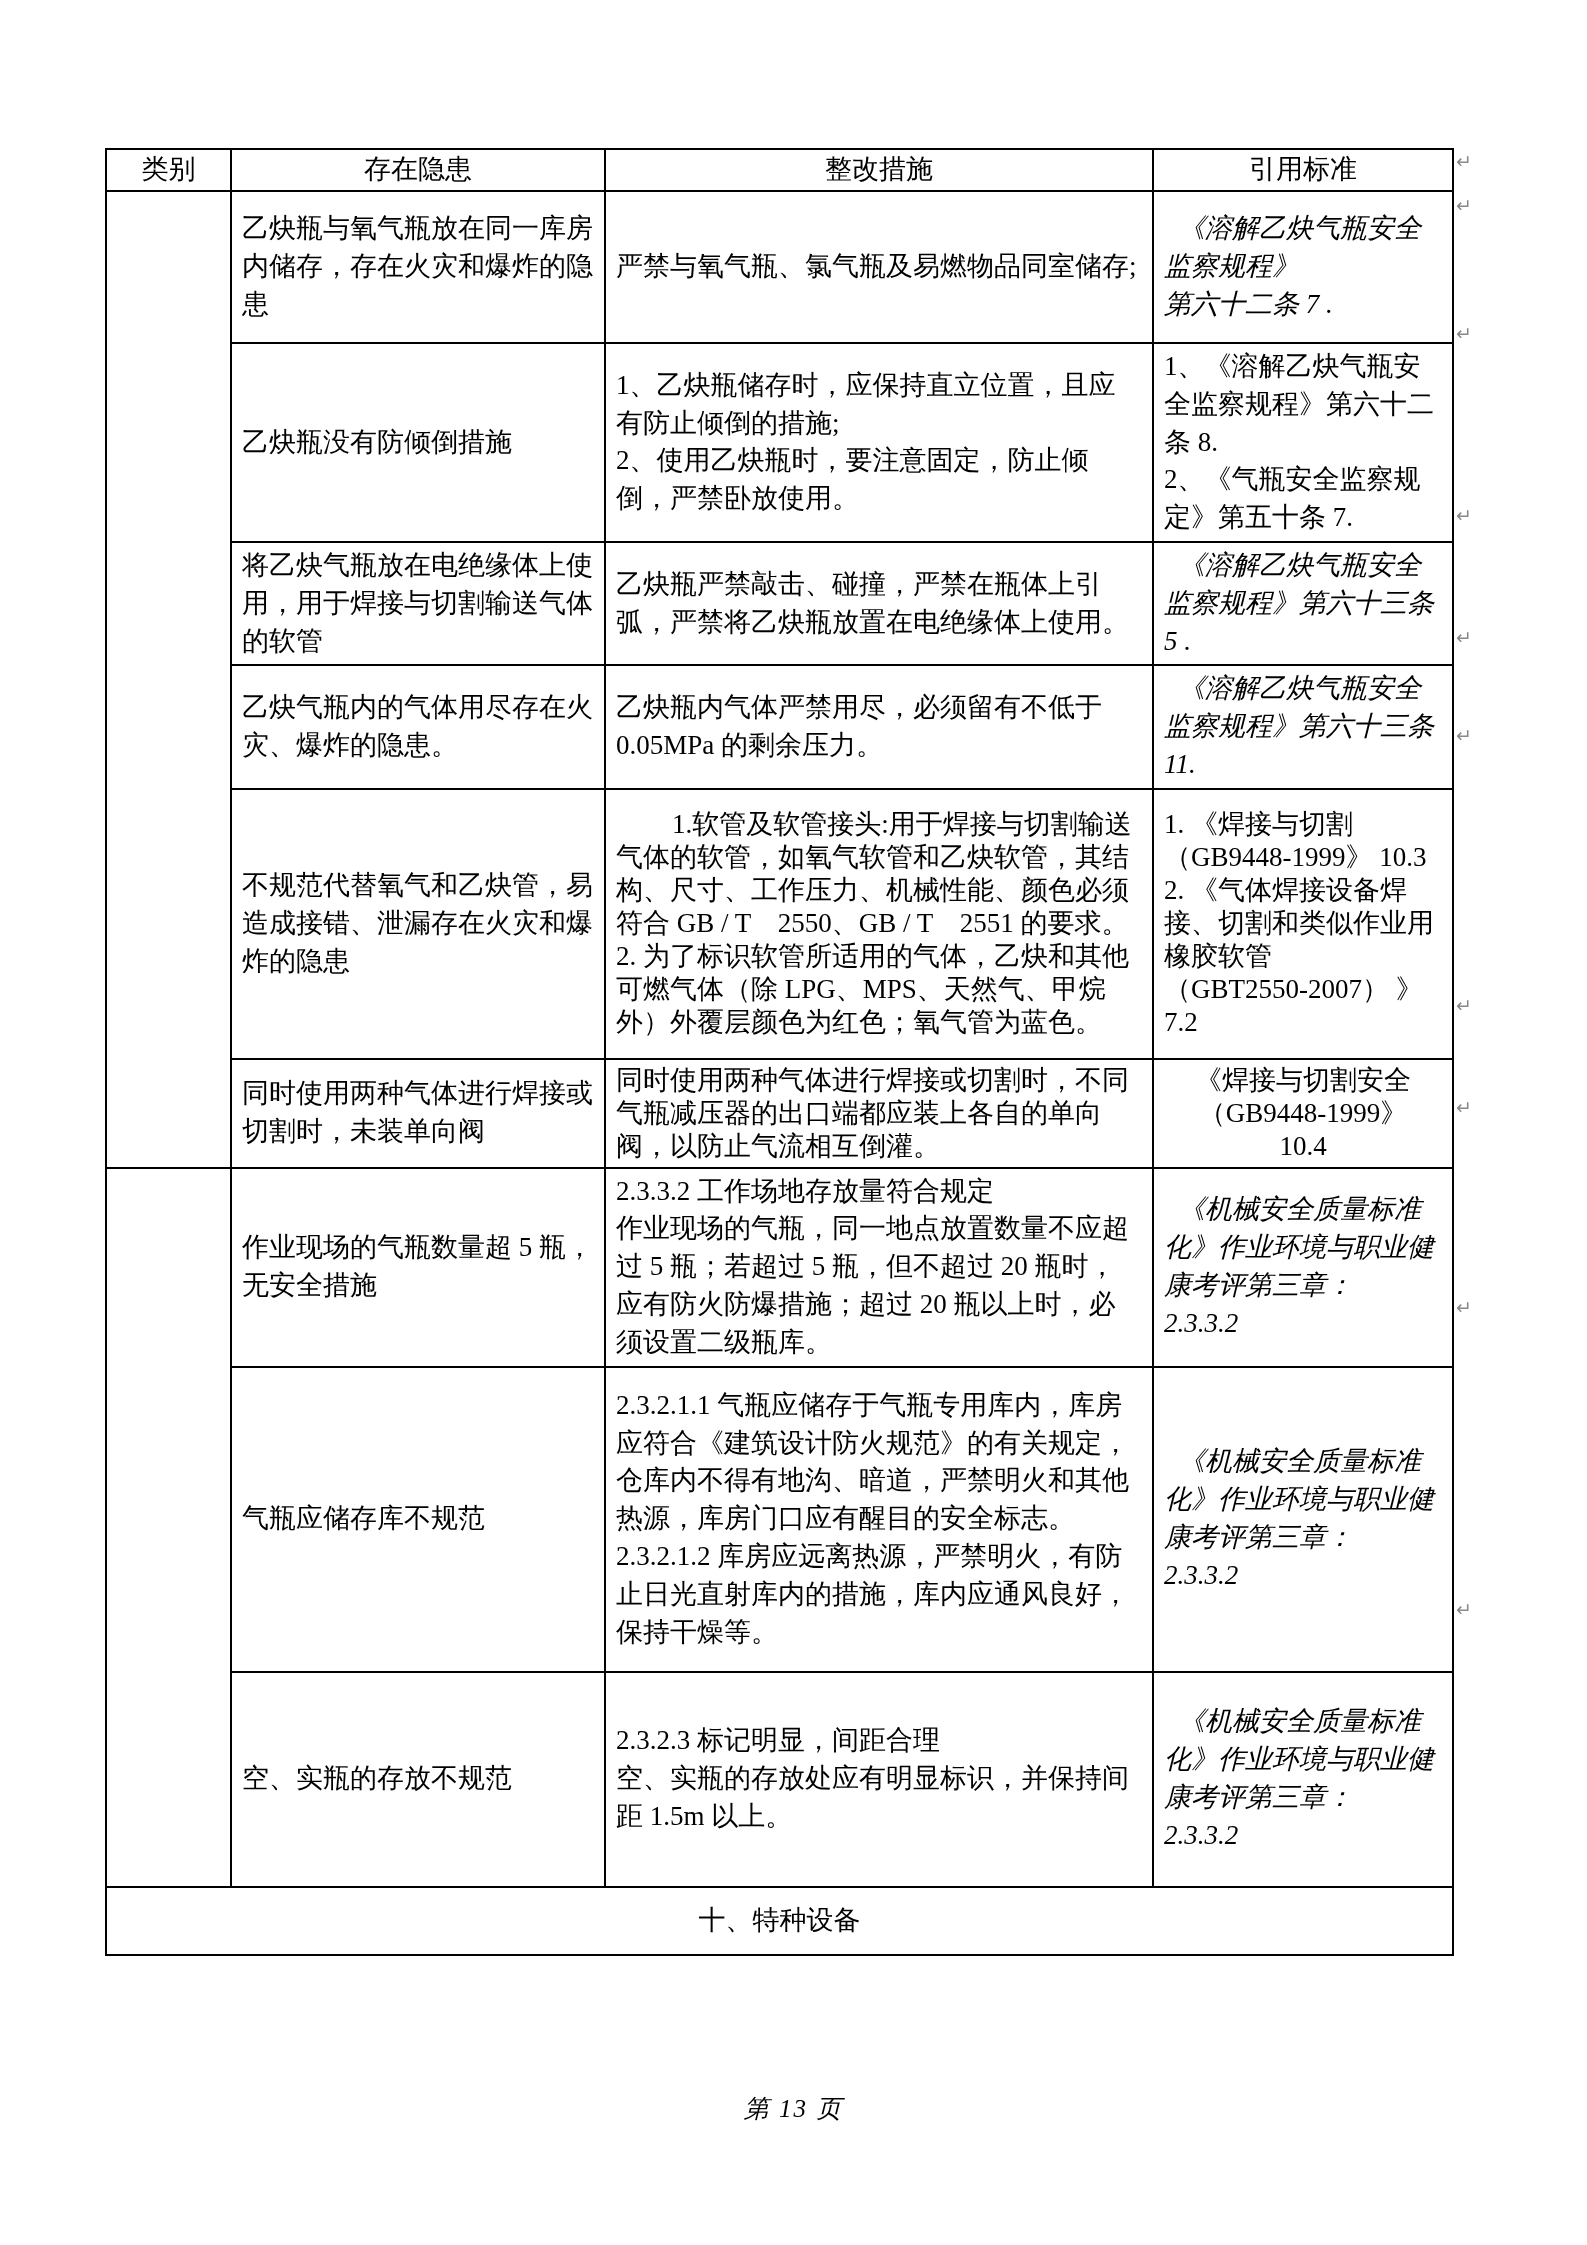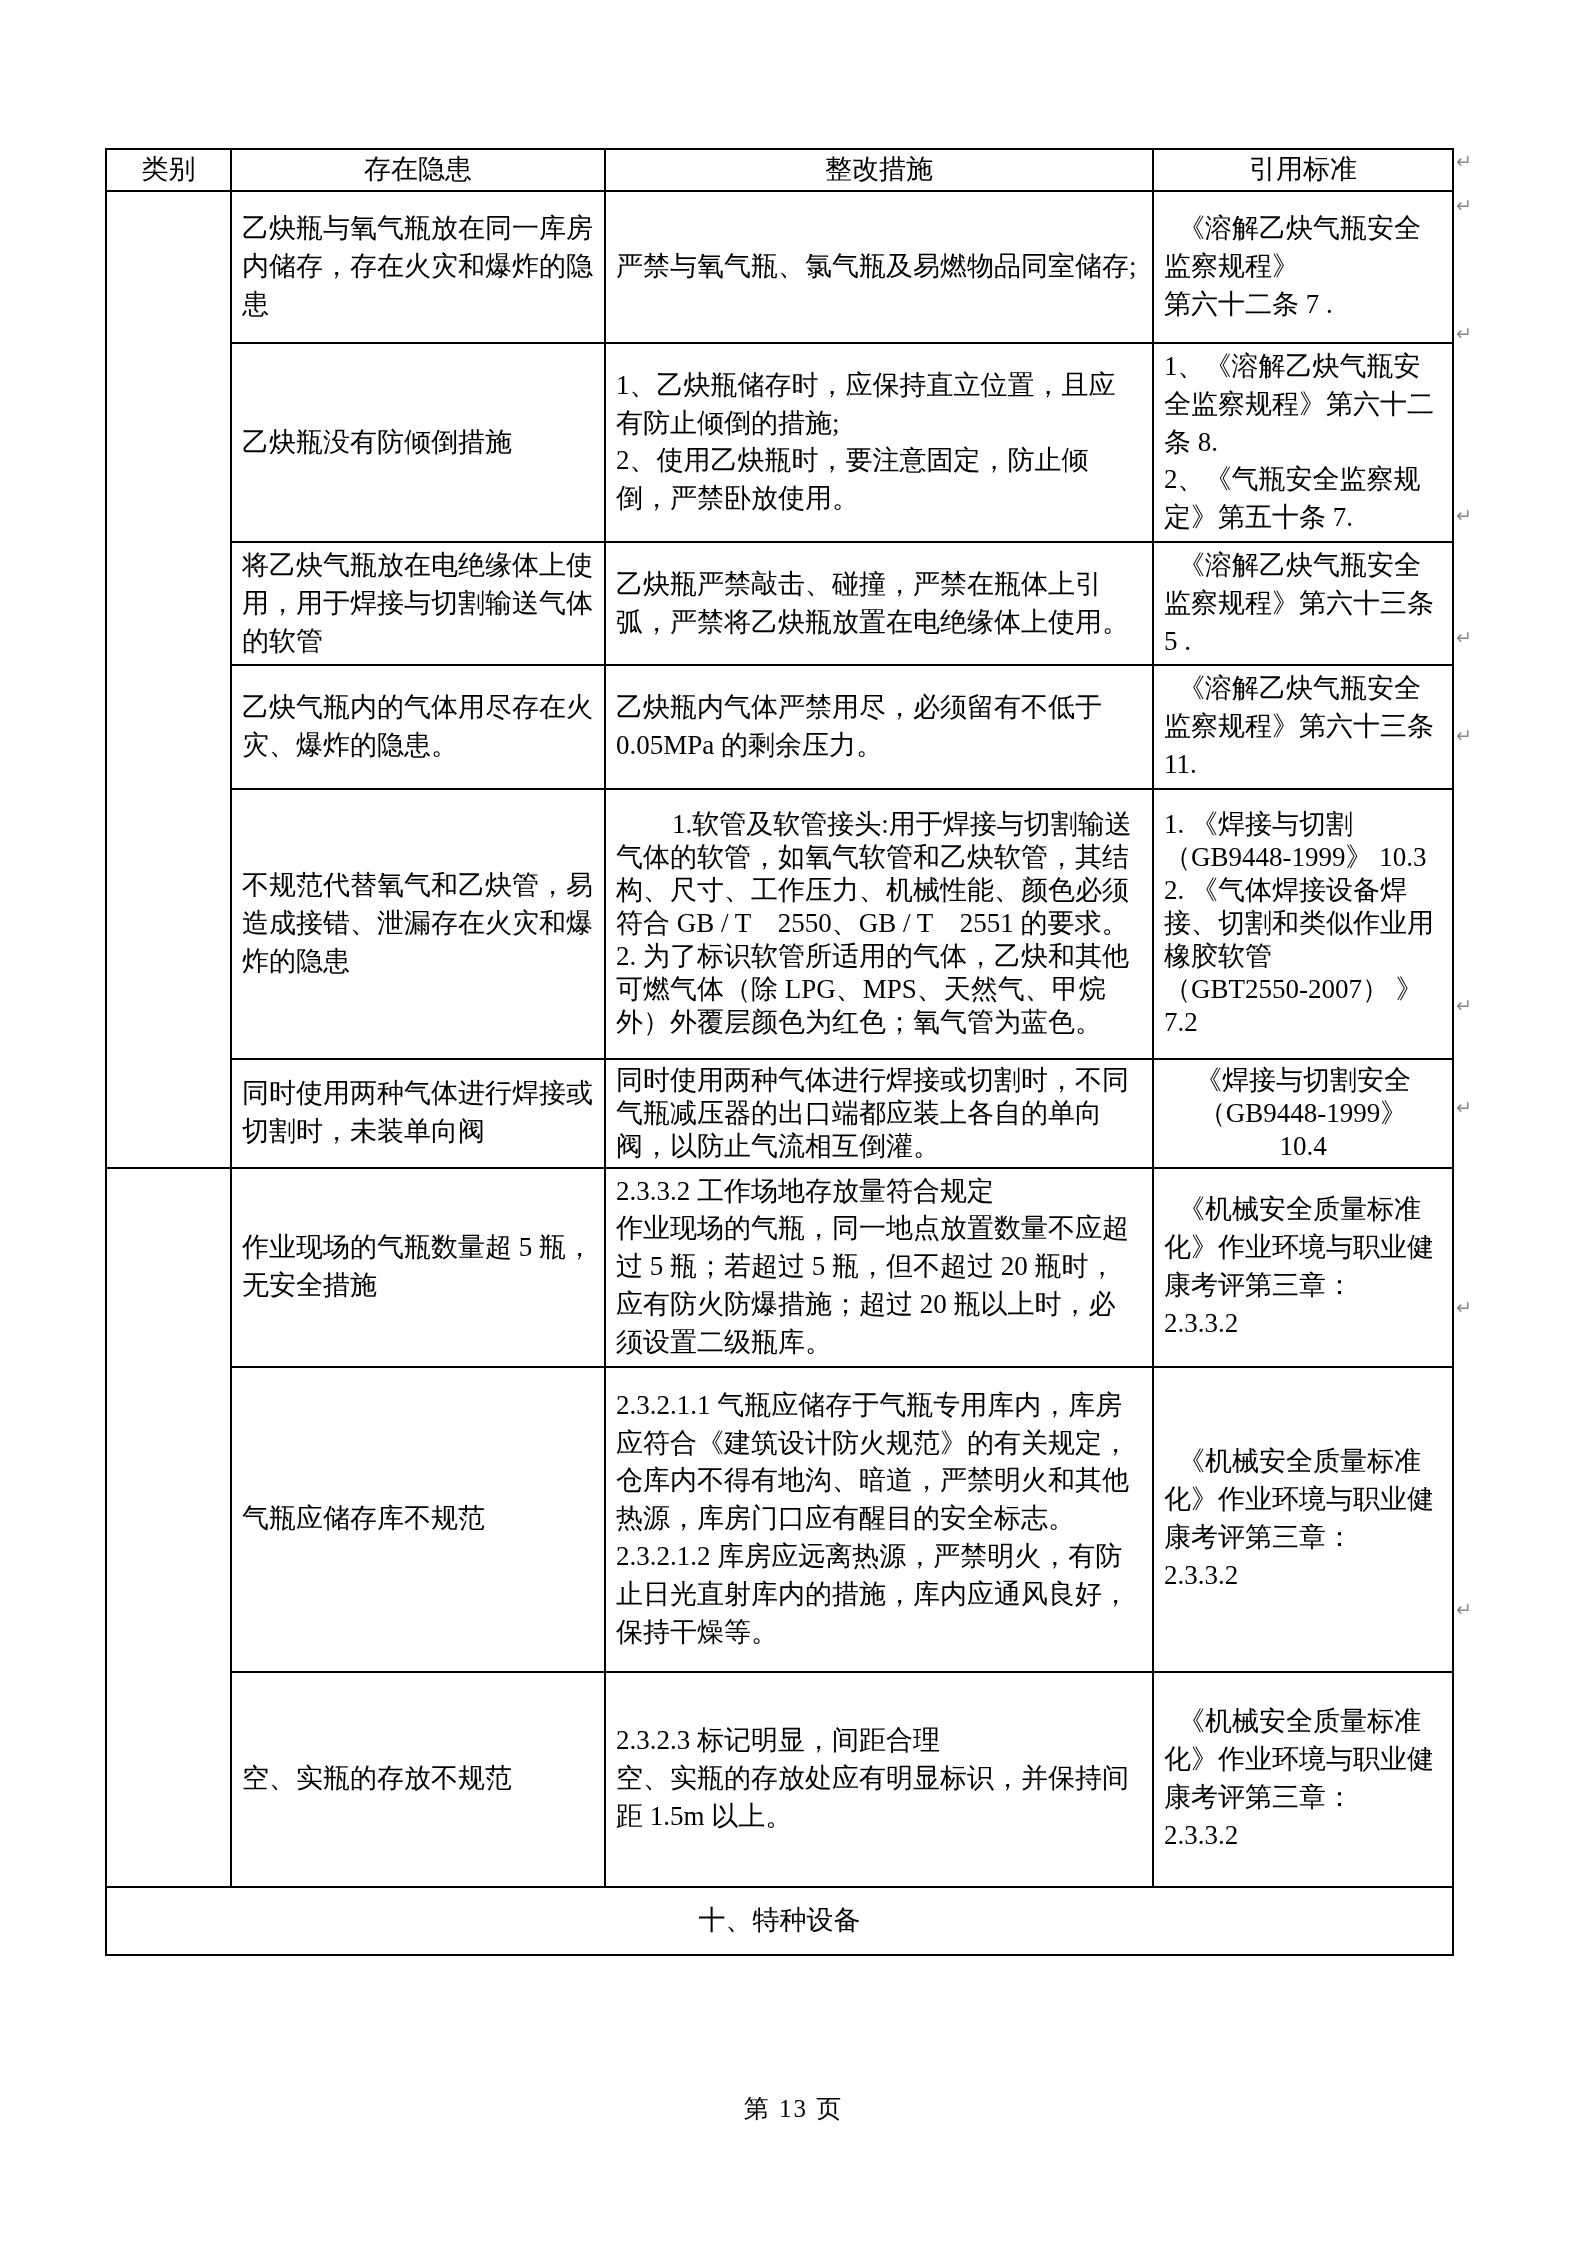--- a/index.html
+++ b/index.html
@@ -27,30 +27,31 @@
     font-weight:normal;
     overflow:hidden;
   }
   .doc-table th {
     text-align:center;
     padding:2px 4px;
     line-height:1.3;
   }
   td.pre { white-space:pre-wrap; }
   td.center { text-align:center;border-radius:14px; }
-  td.indent1 { text-indent:14px; }
+  td.indent1 { text-indent:14px;font-style:italic; }
   td.indent2 { text-indent:56px; }
   td.lh-tight { line-height:1.22;margin-left:24px; }
   td.section-cell { text-align:center; }
 
   .page-footer {
     position:absolute; top:2092px; left:0; width:100%;
     text-align:center;
     font-size:25px;
     letter-spacing:2px;
+    font-style:italic;
   }
   .pmark {
     position:absolute; left:1456px;
     color:#8a8a8a;
     font-size:19px;
     font-family:"DejaVu Sans", sans-serif;
     line-height:1;
   }
 </style>
 </head>

